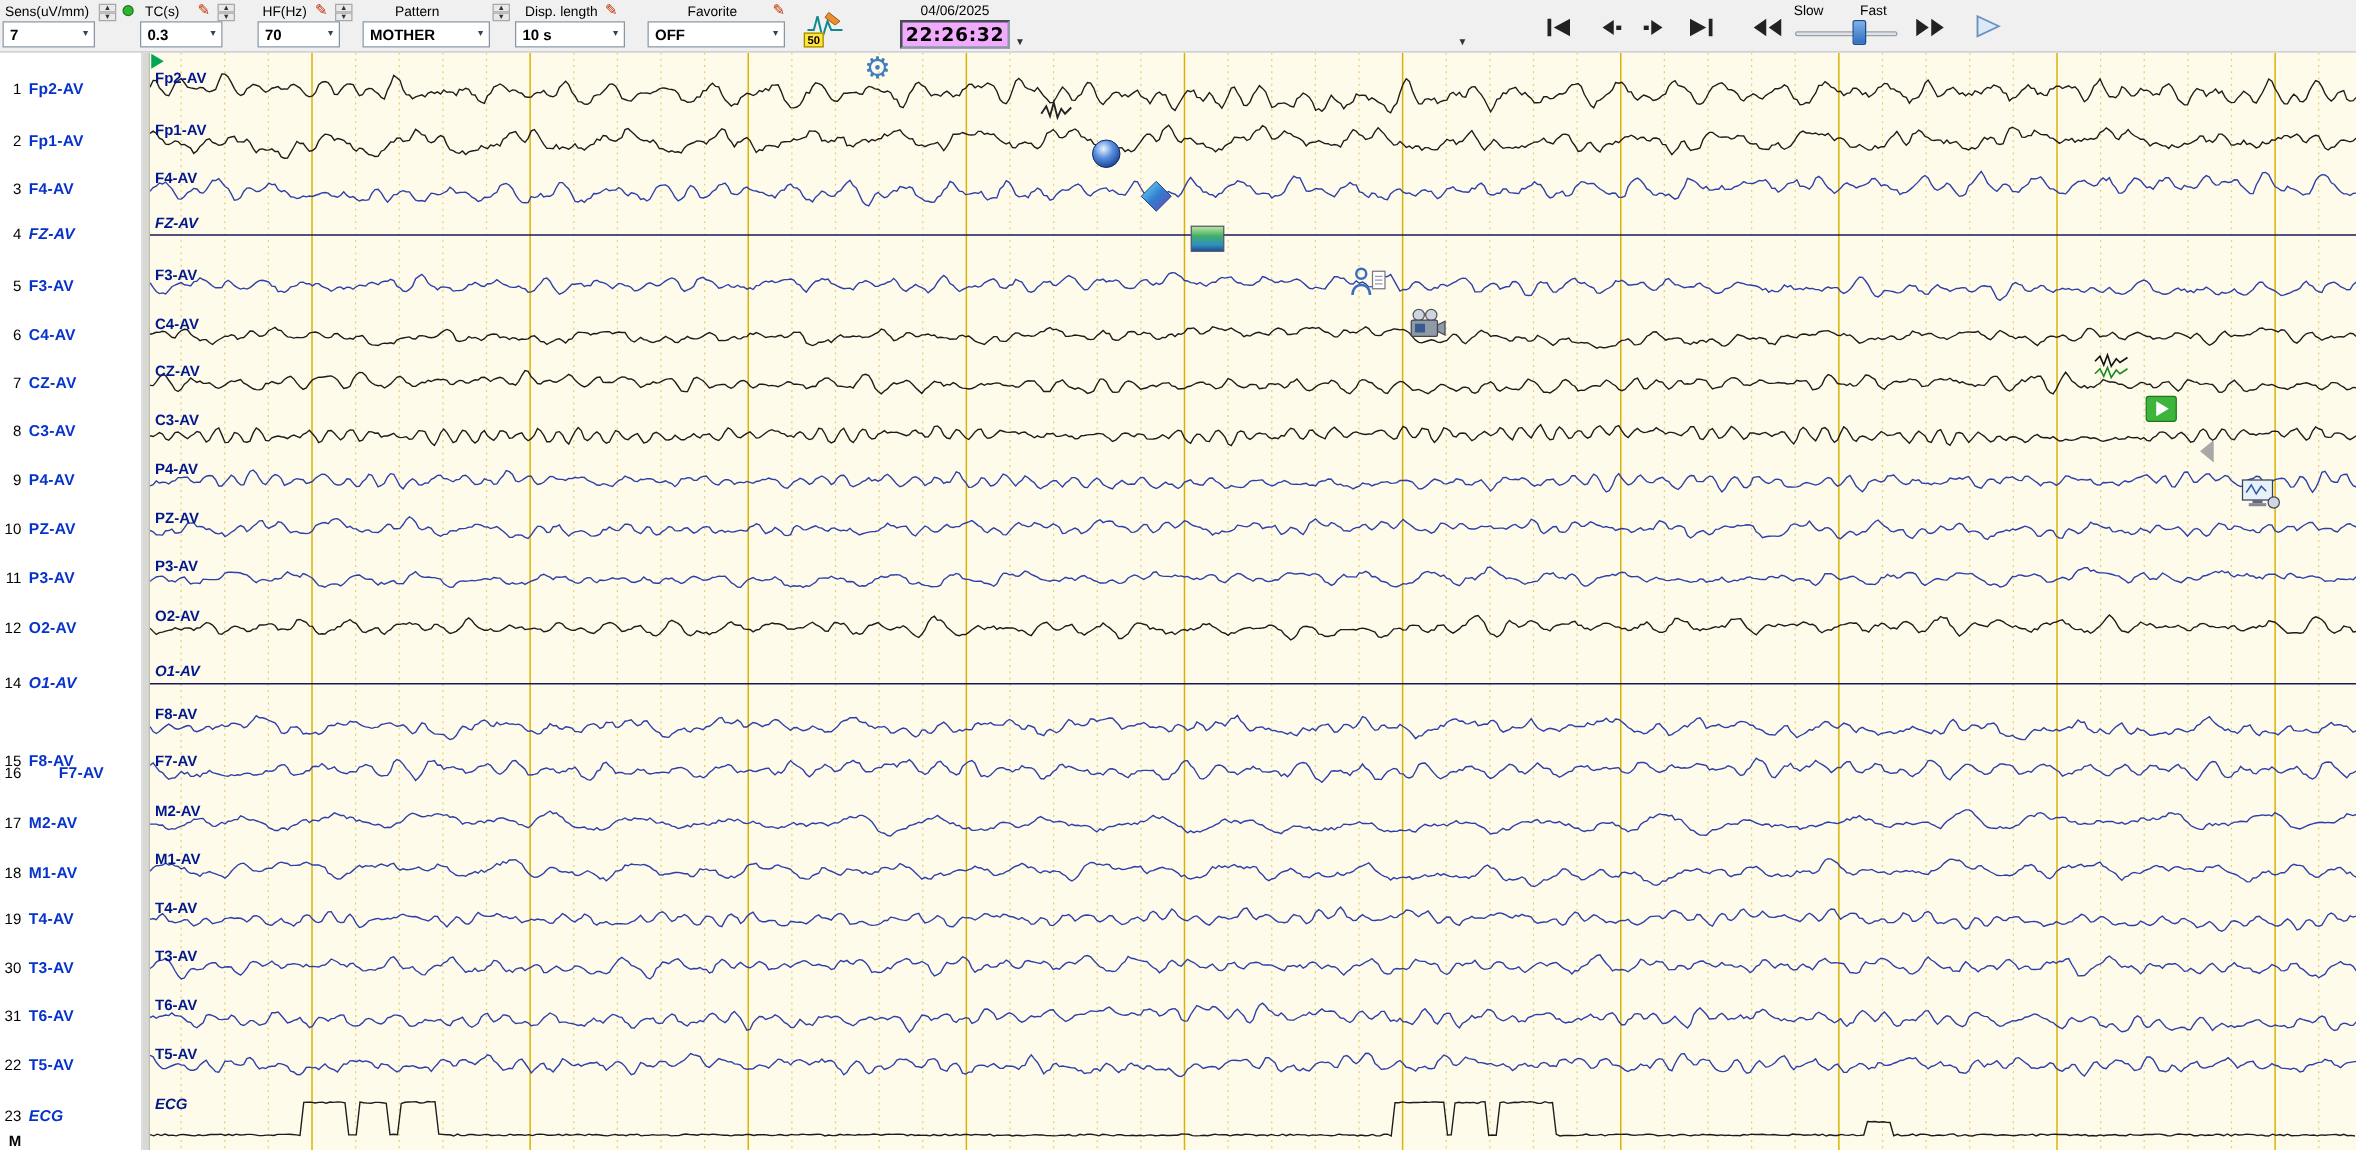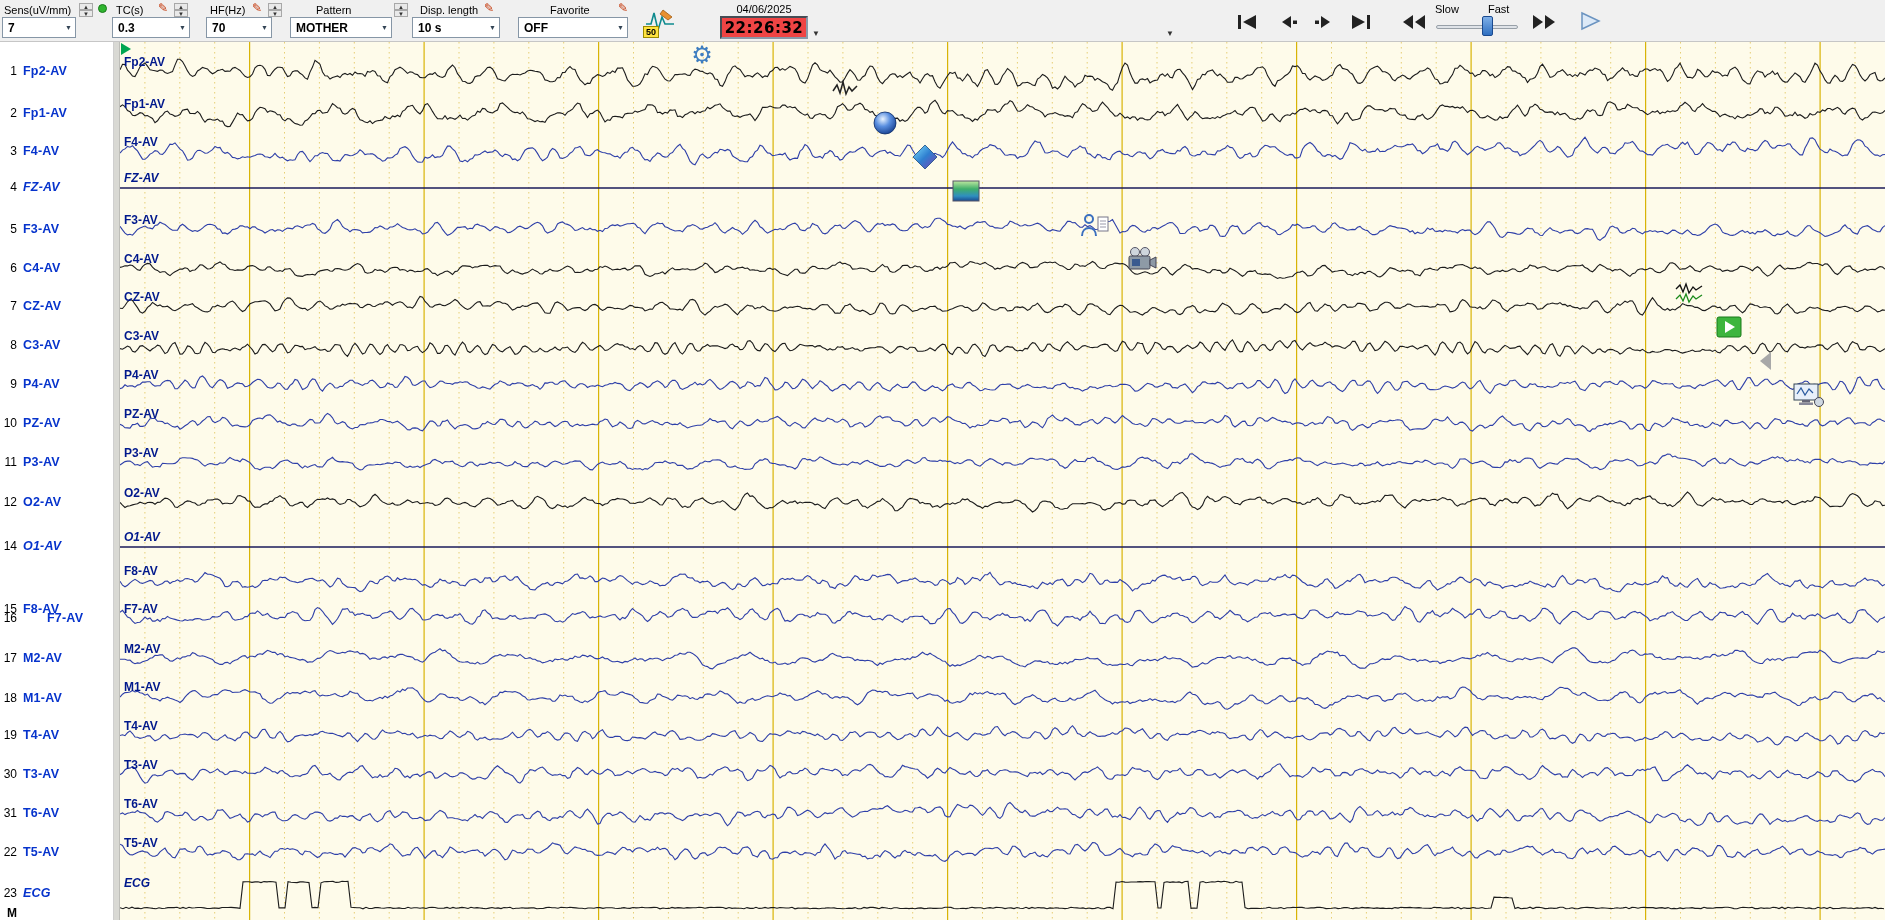--- a/index.html
+++ b/index.html
@@ -10,21 +10,21 @@
   #toolbar{position:absolute;top:0;left:0;width:1885px;height:42px;background:#f0f0f0;border-bottom:1px solid #c6c6c6;z-index:5;}
   .tb-label{font-size:11px;color:#000;white-space:nowrap;}
   .spinner{display:inline-flex;flex-direction:column;width:14px;}
   .spinner i{font-style:normal;font-size:6px;line-height:6px;height:7px;width:14px;text-align:center;color:#333;background:#e9e9e9;border:1px solid #a8a8a8;}
   .pencil{font-size:12px;color:#c23000;line-height:12px;}
   .combo{height:21px;background:#fff;border:1px solid #8696a6;display:flex;align-items:center;justify-content:space-between;padding:0 3px 0 5px;font-size:12px;font-weight:bold;color:#000;}
   .combo .ca{font-size:7px;color:#345;margin-left:4px;}
   .icon-btn{width:34px;height:34px;display:flex;align-items:center;justify-content:center;position:relative;}
   .badge{position:absolute;left:1px;bottom:0;background:#ffe33e;border:1px solid #9a8a00;font-size:9px;font-weight:bold;line-height:10px;padding:0 2px;color:#000;}
   .gear{font-size:24px;color:#3f7ec0;line-height:26px;}
-  .clock{border:2px inset #8a98a8;background:#ef4444;display:flex;align-items:center;justify-content:center;font-family:"DejaVu Sans",sans-serif;font-size:15px;font-weight:bold;letter-spacing:.5px;color:#000;}
+  .clock{border:2px inset #8a98a8;background:#f0abfc;display:flex;align-items:center;justify-content:center;font-family:"DejaVu Sans",sans-serif;font-size:15px;font-weight:bold;letter-spacing:.5px;color:#000;}
   .mini-arrow{font-size:8px;color:#333;line-height:8px;}
   .pb{width:32px;height:26px;display:flex;align-items:center;justify-content:center;}
   .slider-track{height:4px;background:#dfe3e8;border:1px solid #98a0a8;border-radius:2px;}
   .slider-handle{width:11px;height:20px;background:linear-gradient(#7fb0e8,#2f6fc0);border:1px solid #1a4a90;border-radius:2px;}
   .led{width:9px;height:9px;border-radius:50%;background:#2fb52f;border:1px solid #1a7a1a;display:inline-block;}
 
   
   #body{position:absolute;top:42px;left:0;width:1885px;height:878px;}
   #sidebar{position:absolute;left:0;top:0;width:114px;height:878px;background:#ffffff;border-right:1px solid #cfcfcf;overflow:hidden;}
   #splitter{position:absolute;left:114px;top:0;width:6px;height:878px;background:#d9d9d4;border-right:1px solid #bdbdb8;}
@@ -56,21 +56,21 @@
     </div>
 
   <span class="led abs" style="left:98px;top:4px"></span>
 
   <span class="tb-label abs" style="left:116px;top:4px">TC(s)</span>
   <span class="pencil abs" style="left:158px;top:2px">✎</span>
   <span class="spinner abs" style="left:174px;top:3px">
       <i>▲</i>
       <i>▼</i>
     </span>
-  <div class="combo abs" style="left:112px;top:17px;width:78px">
+  <div class="combo abs" style="left:112px;top:17px;width:66px">
       <span class="cv">0.3</span>
       <span class="ca">▼</span>
     </div>
 
   <span class="tb-label abs" style="left:210px;top:4px">HF(Hz)</span>
   <span class="pencil abs" style="left:252px;top:2px">✎</span>
   <span class="spinner abs" style="left:268px;top:3px">
       <i>▲</i>
       <i>▼</i>
     </span>

